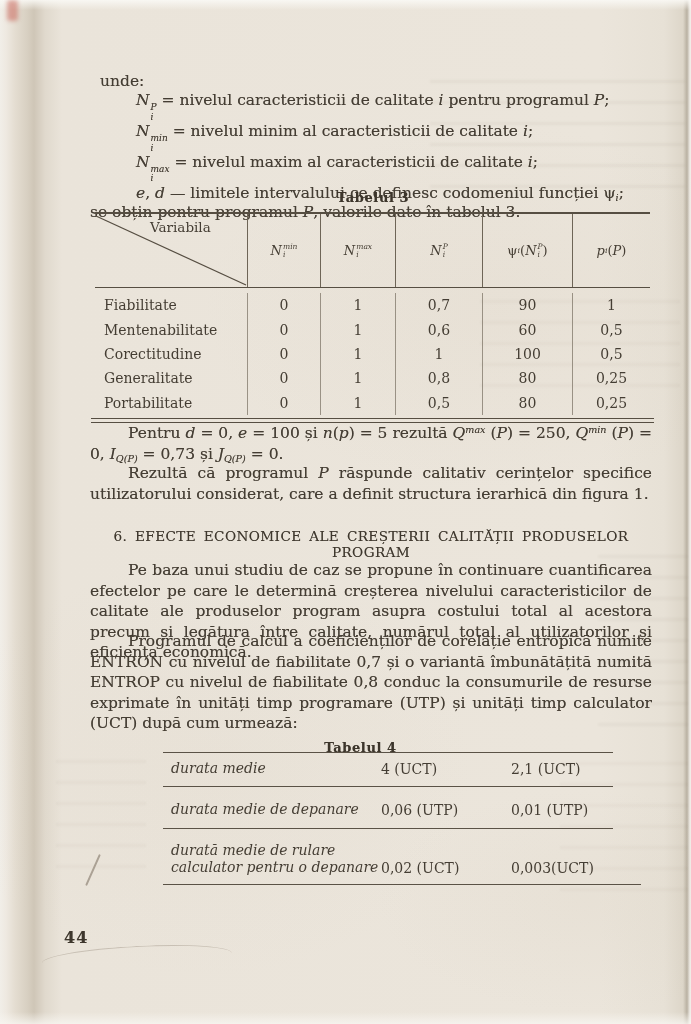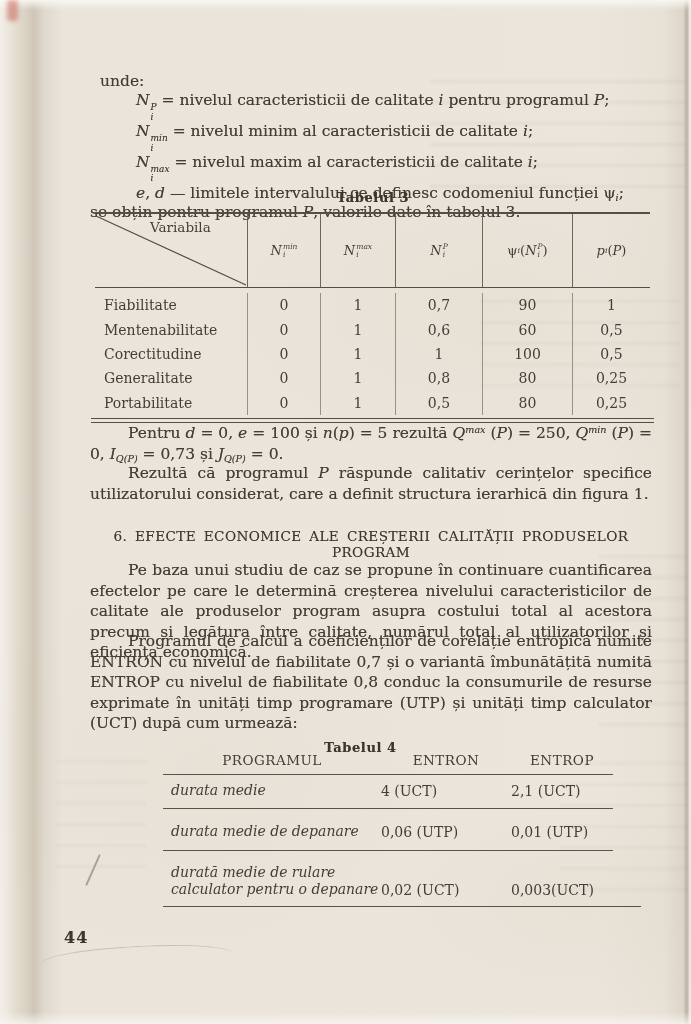--- a/index.html
+++ b/index.html
@@ -222,25 +222,20 @@
 </div>
 
 <div id="p-pentru" class="para txt indent">Pentru <i class="v">d</i> = 0, <i class="v">e</i> = 100 și <i class="v">n</i>(<i class="v">p</i>) = 5 rezultă <i class="v">Q</i><sup>max</sup> (<i class="v">P</i>) = 250, <i class="v">Q</i><sup>min</sup> (<i class="v">P</i>) = 0, <i class="v">I</i><sub>Q(P)</sub> = 0,73 și <i class="v">J</i><sub>Q(P)</sub> = 0.</div>
 <div id="p-rezulta" class="para txt indent">Rezultă că programul <i class="v">P</i> răspunde calitativ cerințelor specifice utilizatorului considerat, care a definit structura ierarhică din figura 1.</div>
 <div id="heading">6. EFECTE ECONOMICE ALE CREȘTERII CALITĂȚII PRODUSELOR PROGRAM</div>
 <div id="p-pebaza" class="para txt indent">Pe baza unui studiu de caz se propune în continuare cuantificarea efectelor pe care le determină creșterea nivelului caracteristicilor de calitate ale produselor program asupra costului total al acestora precum și legătura între calitate, numărul total al utilizatorilor și eficiența economică.</div>
 <div id="p-programul" class="para txt indent">Programul de calcul a coeficienților de corelație entropică numite ENTRON cu nivelul de fiabilitate 0,7 și o variantă îmbunătățită numită ENTROP cu nivelul de fiabilitate 0,8 conduc la consumurile de resurse exprimate în unități timp programare (UTP) și unități timp calculator (UCT) după cum urmează:</div>
 
 <div id="t4-label" class="tab-label">Tabelul 4</div>
 <div id="t4">
-  <div class="t4-grid t4-head">
-      <div>PROGRAMUL</div>
-      <div>ENTRON</div>
-      <div>ENTROP</div>
-    </div>
   <div>
       <div class="t4-rule"></div>
       <div class="t4-grid r1">
         <div class="t4-lab">durata medie</div>
         <div class="t4-val">4 (UCT)</div>
         <div class="t4-val">2,1 (UCT)</div>
       </div>
       <div class="t4-rule"></div>
       <div class="t4-grid r2">
         <div class="t4-lab">durata medie de depanare</div>

